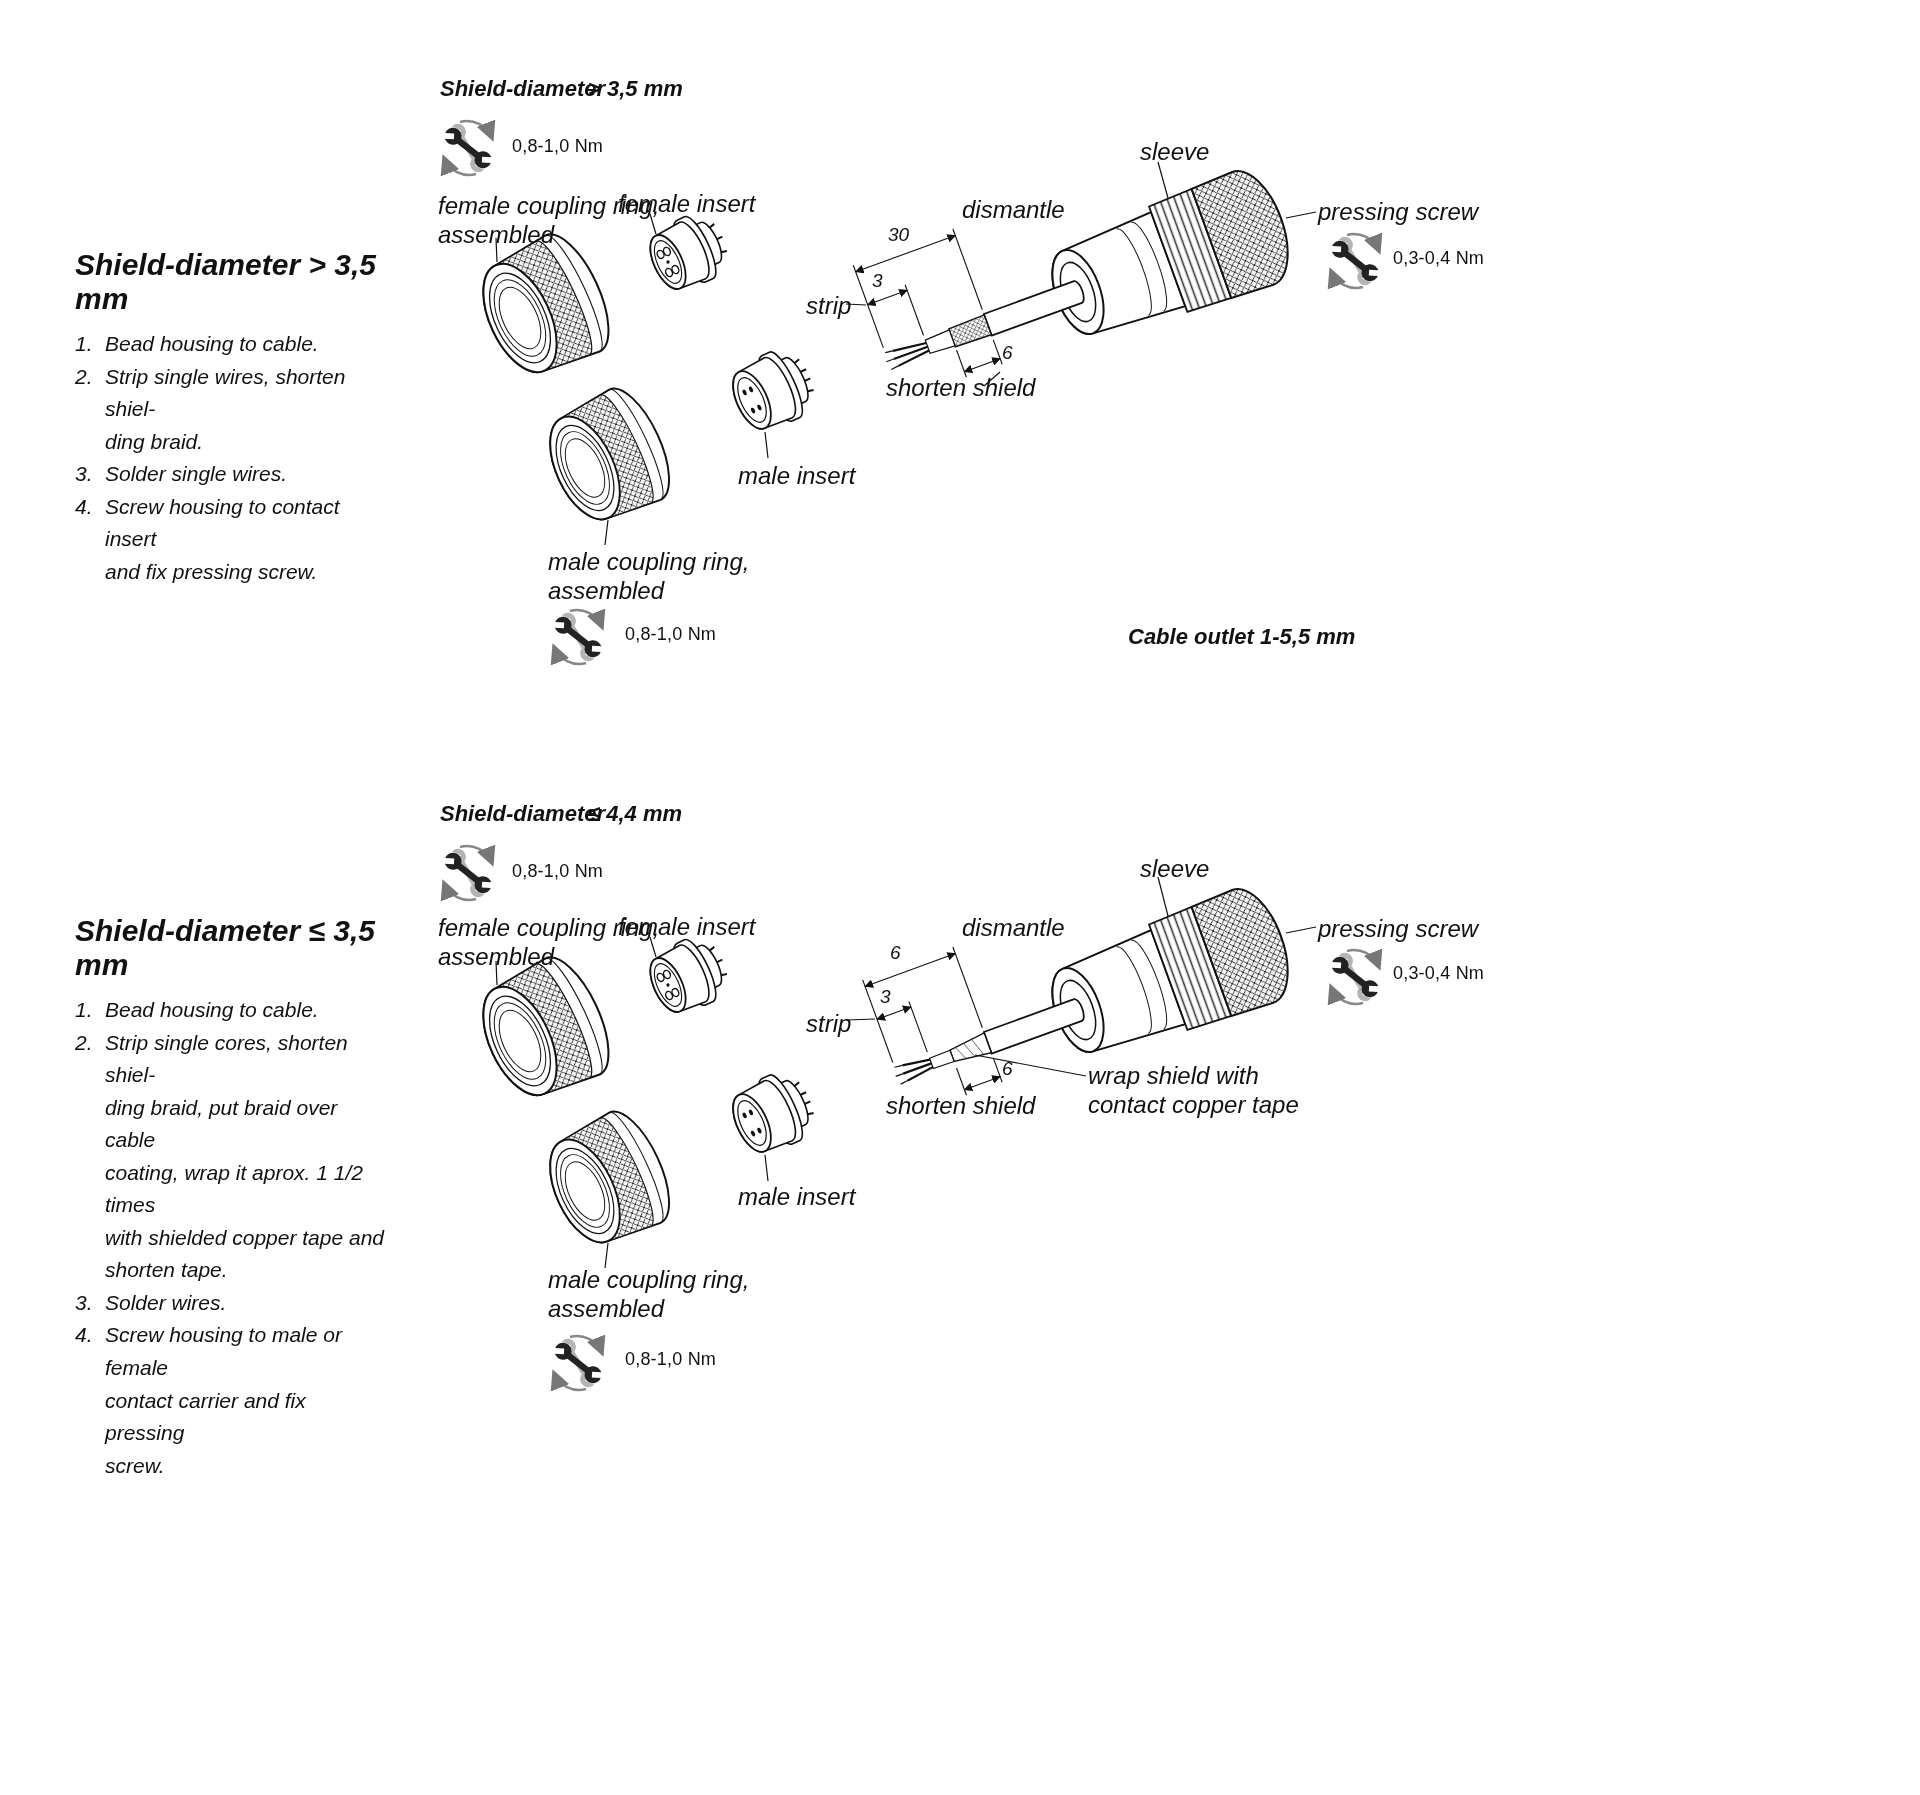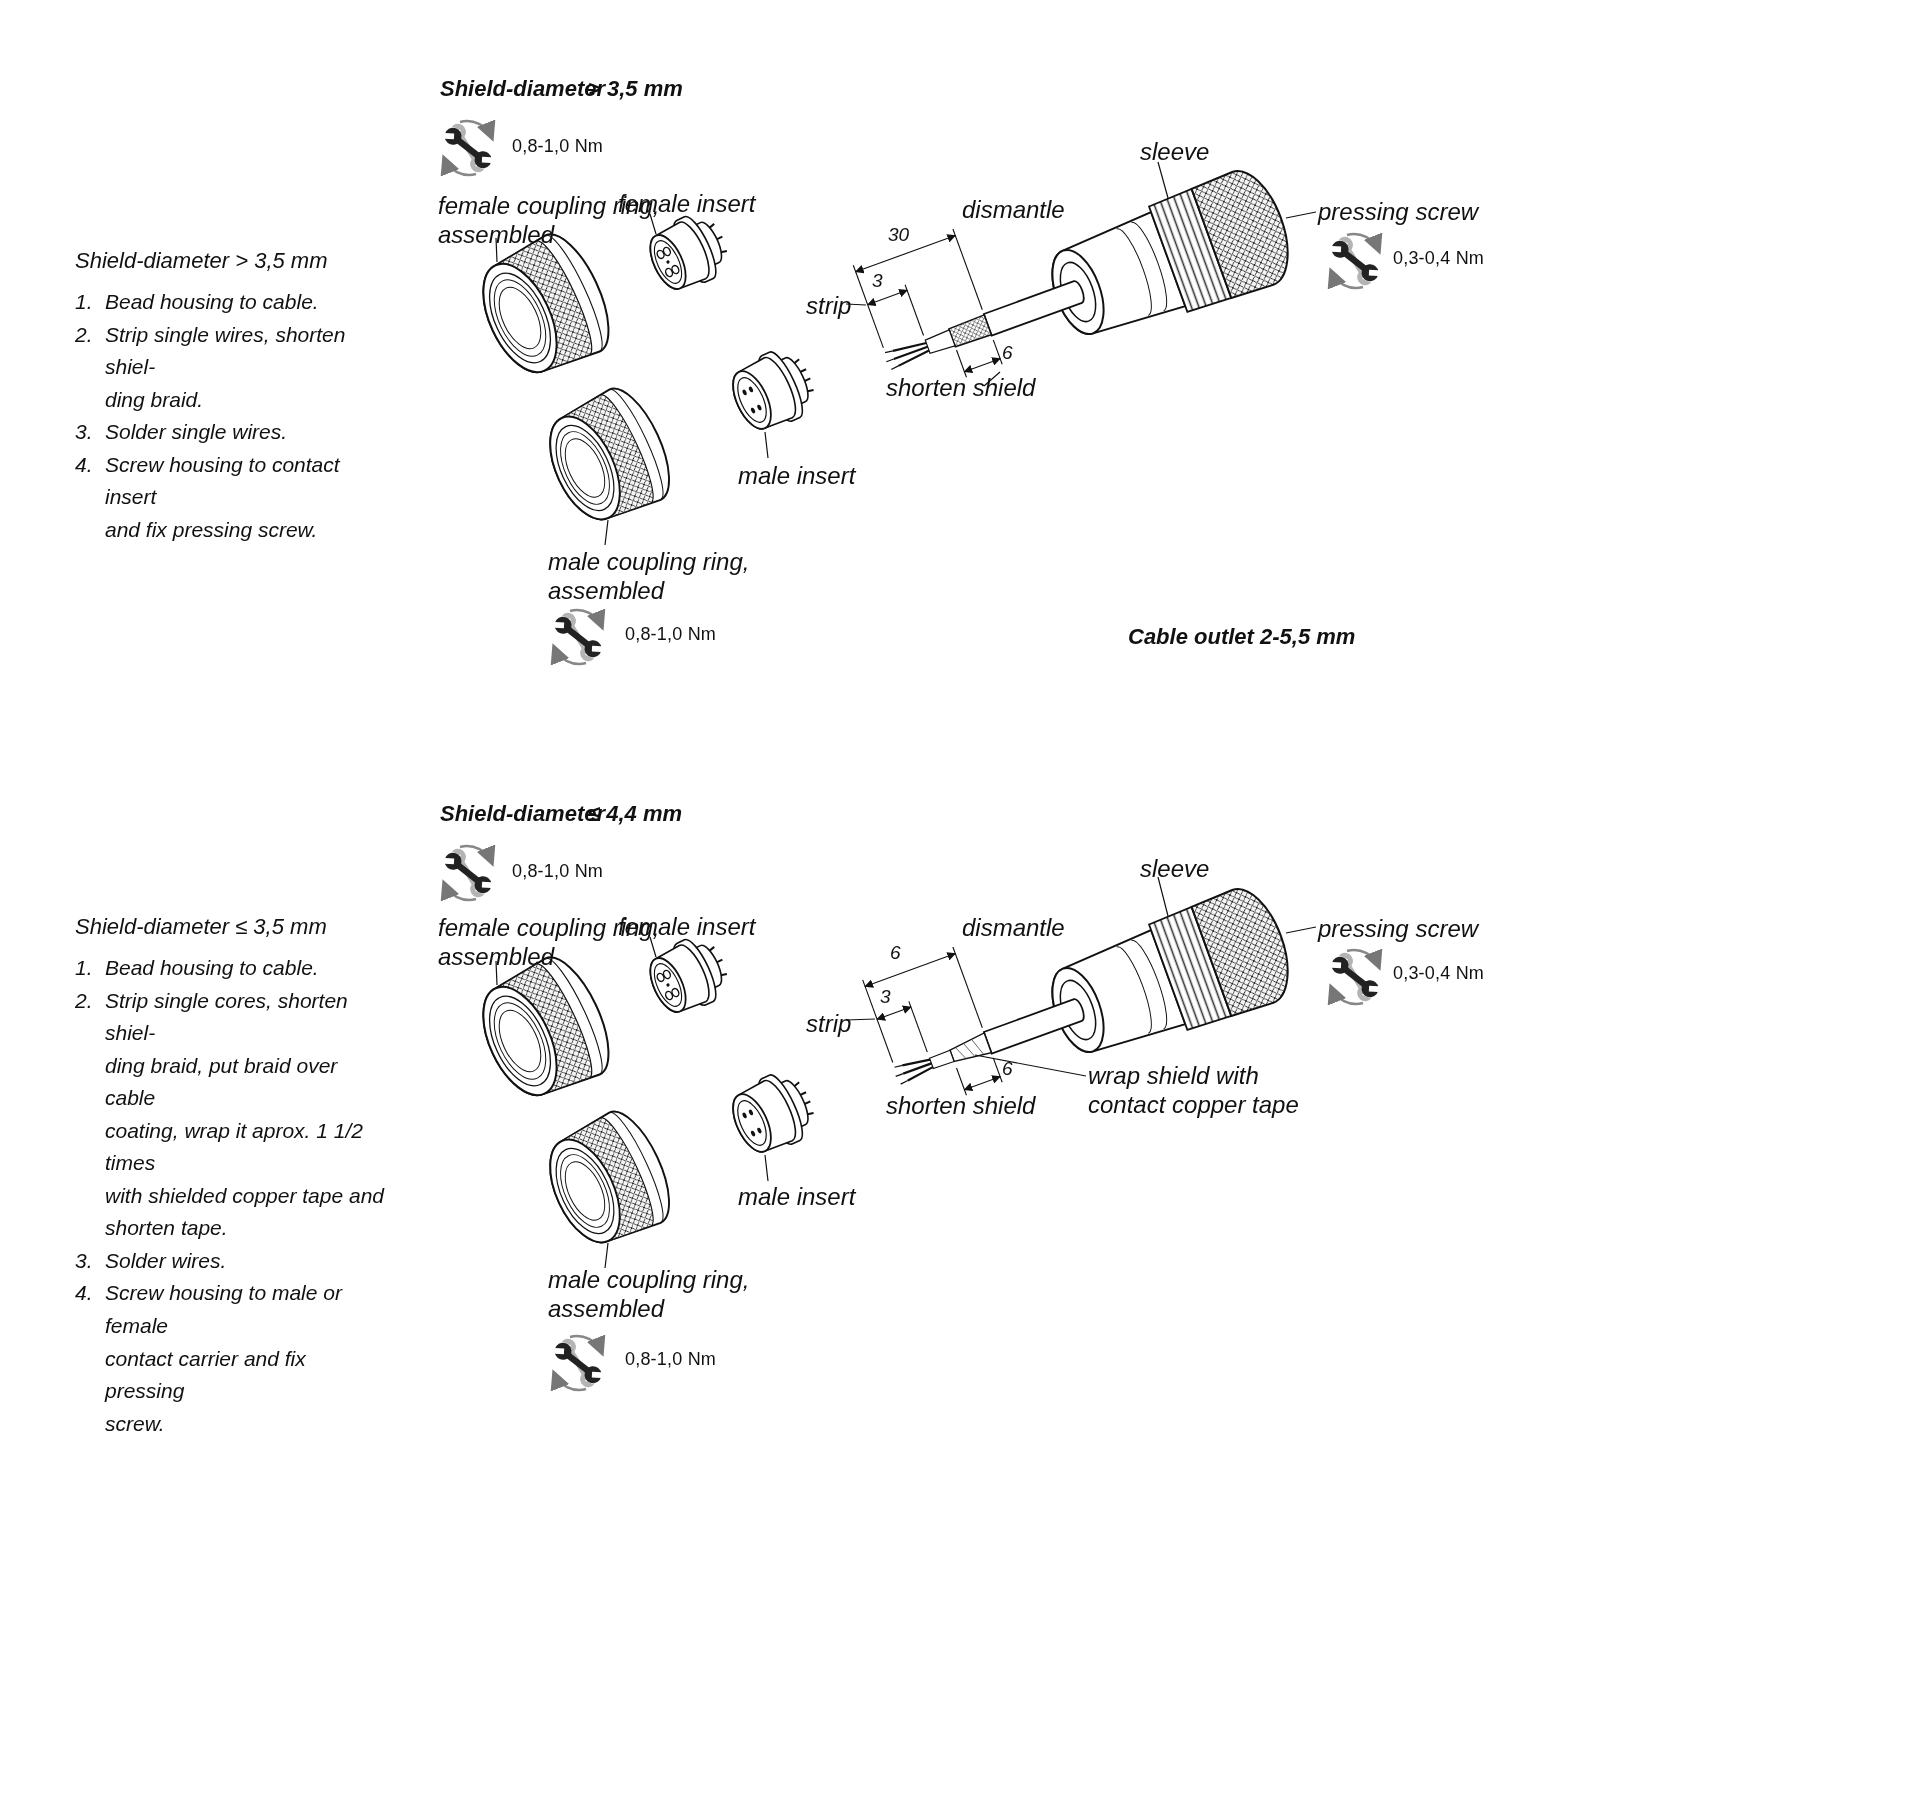--- a/index.html
+++ b/index.html
@@ -18,21 +18,21 @@
     letter-spacing:.2px;
   }
   .dim { position:absolute; font-style:italic; font-size:19px; z-index:2; }
   .sec-title {
     position:absolute; font-weight:bold; font-style:italic; font-size:22px; z-index:2;
   }
   .bold-note {
     position:absolute; font-weight:bold; font-style:italic; font-size:22px; z-index:2;
   }
   .instructions { position:absolute; width:310px; z-index:2; font-style:italic; }
-  .inst-heading { font-weight:normal; font-size:22px; margin-bottom:12px; }
+  .inst-heading { font-weight:bold; font-size:30px; margin-bottom:12px; }
   .inst-step { display:flex; font-size:21px; line-height:1.55; }
   .inst-num { flex:0 0 30px; }
   .inst-text { white-space:pre-line; }
 </style>
 </head>
 <body>
 
 <svg class="artwork" width="1920" height="1795" viewBox="0 0 1920 1795">
   <defs>
     <pattern id="knurl" width="7" height="7" patternUnits="userSpaceOnUse">
@@ -227,21 +227,21 @@
 <div class="torque" style="left:625px; top:624px">0,8-1,0 Nm</div>
 <div class="lbl" style="left:1140px; top:138px">sleeve</div>
 <div class="lbl" style="left:1318px; top:198px">pressing screw</div>
 <div class="torque" style="left:1393px; top:248px">0,3-0,4 Nm</div>
 <div class="lbl" style="left:806px; top:292px">strip</div>
 <div class="lbl" style="left:962px; top:196px">dismantle</div>
 <div class="lbl" style="left:886px; top:374px">shorten shield</div>
 <div class="dim" style="left:888px; top:224px">30</div>
 <div class="dim" style="left:872px; top:270px">3</div>
 <div class="dim" style="left:1002px; top:342px">6</div>
-<div class="bold-note" style="left:1128px; top:624px">Cable outlet 2-5,5 mm</div>
+<div class="bold-note" style="left:1128px; top:624px">Cable outlet 1-5,5 mm</div>
 
 <div class="instructions" style="left:75px; top:914px">
   <div class="inst-heading">Shield-diameter  ≤ 3,5 mm</div>
   <div class="inst-step">
     <span class="inst-num">1.</span>
     <span class="inst-text">Bead housing to cable.</span>
   </div>
   <div class="inst-step">
     <span class="inst-num">2.</span>
     <span class="inst-text">Strip single cores, shorten shiel-

